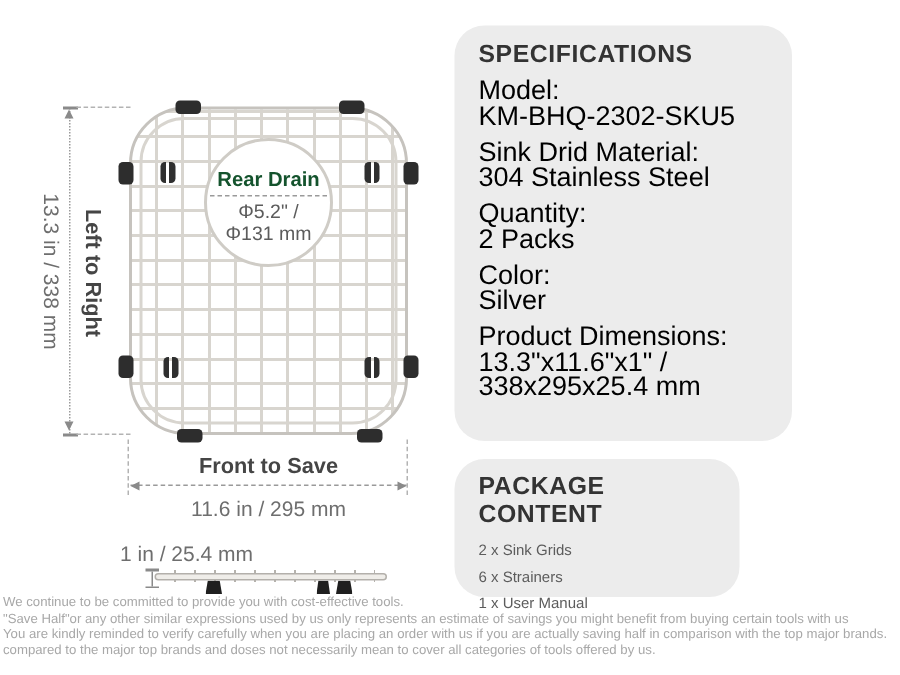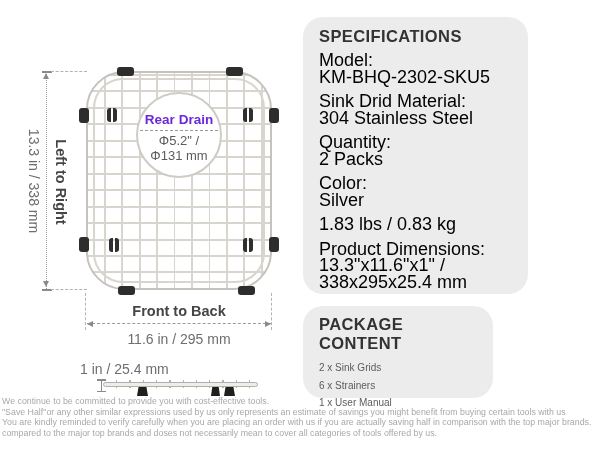--- a/index.html
+++ b/index.html
@@ -13,21 +13,21 @@
     background-image:
       repeating-linear-gradient(90deg, rgba(0,0,0,0) 0 15.5px, #d8d5cf 15.5px 17.5px),
       repeating-linear-gradient(0deg,  rgba(0,0,0,0) 0 14.5px, #d8d5cf 14.5px 16.5px);
   }
   .grid-inner{left:93px;top:78px;width:172px;height:205px;box-sizing:border-box;
     border:2px solid #d8d5cf;border-radius:30px;}
   .drain-circle{left:136px;top:92px;width:86px;height:86px;box-sizing:border-box;
     border:2px solid #cfccc6;border-radius:50%;background:#fff;
     display:flex;flex-direction:column;align-items:center;justify-content:center;
     padding-top:6px;}
-  .drain-title{font-size:13.5px;font-weight:bold;color:#6d28d9;line-height:14px;}
+  .drain-title{font-size:13.5px;font-weight:bold;color:#14532d;line-height:14px;}
   .drain-dash{width:78px;border-top:1.5px dashed #9a9a9a;margin:3px 0 3px 0;}
   .drain-val{font-size:13px;color:#5c5c5c;line-height:14.5px;}
 
   .foot-h{width:17px;height:9px;background:#2d2d2d;border-radius:3px;}
   .foot-v{width:10px;height:15px;background:#2d2d2d;border-radius:3px;}
   .clip{width:10px;height:14px;border-radius:3px;
     background:linear-gradient(90deg,#2f2f2f 0 4px, rgba(0,0,0,0) 4px 6px, #2f2f2f 6px 10px);}
 
   
   .vdot{border-left:1.5px dotted #9a9a9a;}
@@ -106,21 +106,21 @@
     <div class="abs arr arr-down" style="left:43px;top:281px;"></div>
     <div class="abs hdash" style="left:51px;top:70.5px;width:36px;"></div>
     <div class="abs hdash" style="left:51px;top:288.5px;width:36px;"></div>
     <div class="abs rot dim-val" style="left:34px;top:181px;">13.3 in / 338 mm</div>
     <div class="abs rot dim-name" style="left:61px;top:182px;">Left to Right</div>
   </div>
 
   <div>
     <div class="abs vdash" style="left:85px;top:293px;height:37px;"></div>
     <div class="abs vdash" style="left:271px;top:293px;height:37px;"></div>
-    <div class="abs ctr dim-name" style="left:179px;top:303px;">Front to Back</div>
+    <div class="abs ctr dim-name" style="left:179px;top:303px;">Front to Save</div>
     <div class="abs hdash2" style="left:87px;top:323px;width:184px;"></div>
     <div class="abs arr arr-left" style="left:87px;top:320.5px;"></div>
     <div class="abs arr arr-right" style="left:265px;top:320.5px;"></div>
     <div class="abs ctr dim-val" style="left:179px;top:331px;">11.6 in / 295 mm</div>
   </div>
 
   <div>
     <div class="abs dim-val" style="left:80px;top:361px;">1 in / 25.4 mm</div>
     <div class="abs cap" style="left:97px;top:379px;width:9px;height:1.5px;"></div>
     <div class="abs cap" style="left:100.5px;top:380.5px;width:1.5px;height:10px;"></div>
@@ -144,21 +144,20 @@
     </div>
     <div class="spec-group">
       <div class="spec-line">Quantity:</div>
       <div class="spec-line">2 Packs</div>
     </div>
     <div class="spec-group">
       <div class="spec-line">Color:</div>
       <div class="spec-line">Silver</div>
     </div>
     <div class="spec-group">
-      <div class="spec-line">1.83 lbs / 0.83 kg</div>
     </div>
     <div class="spec-group">
       <div class="spec-line">Product Dimensions:</div>
       <div class="spec-line">13.3"x11.6"x1" / 338x295x25.4 mm</div>
     </div>
   </div>
 
   <div class="abs panel pkg-panel">
     <div class="panel-title">PACKAGE CONTENT</div>
     <div class="pkg-line">2 x Sink Grids</div>

